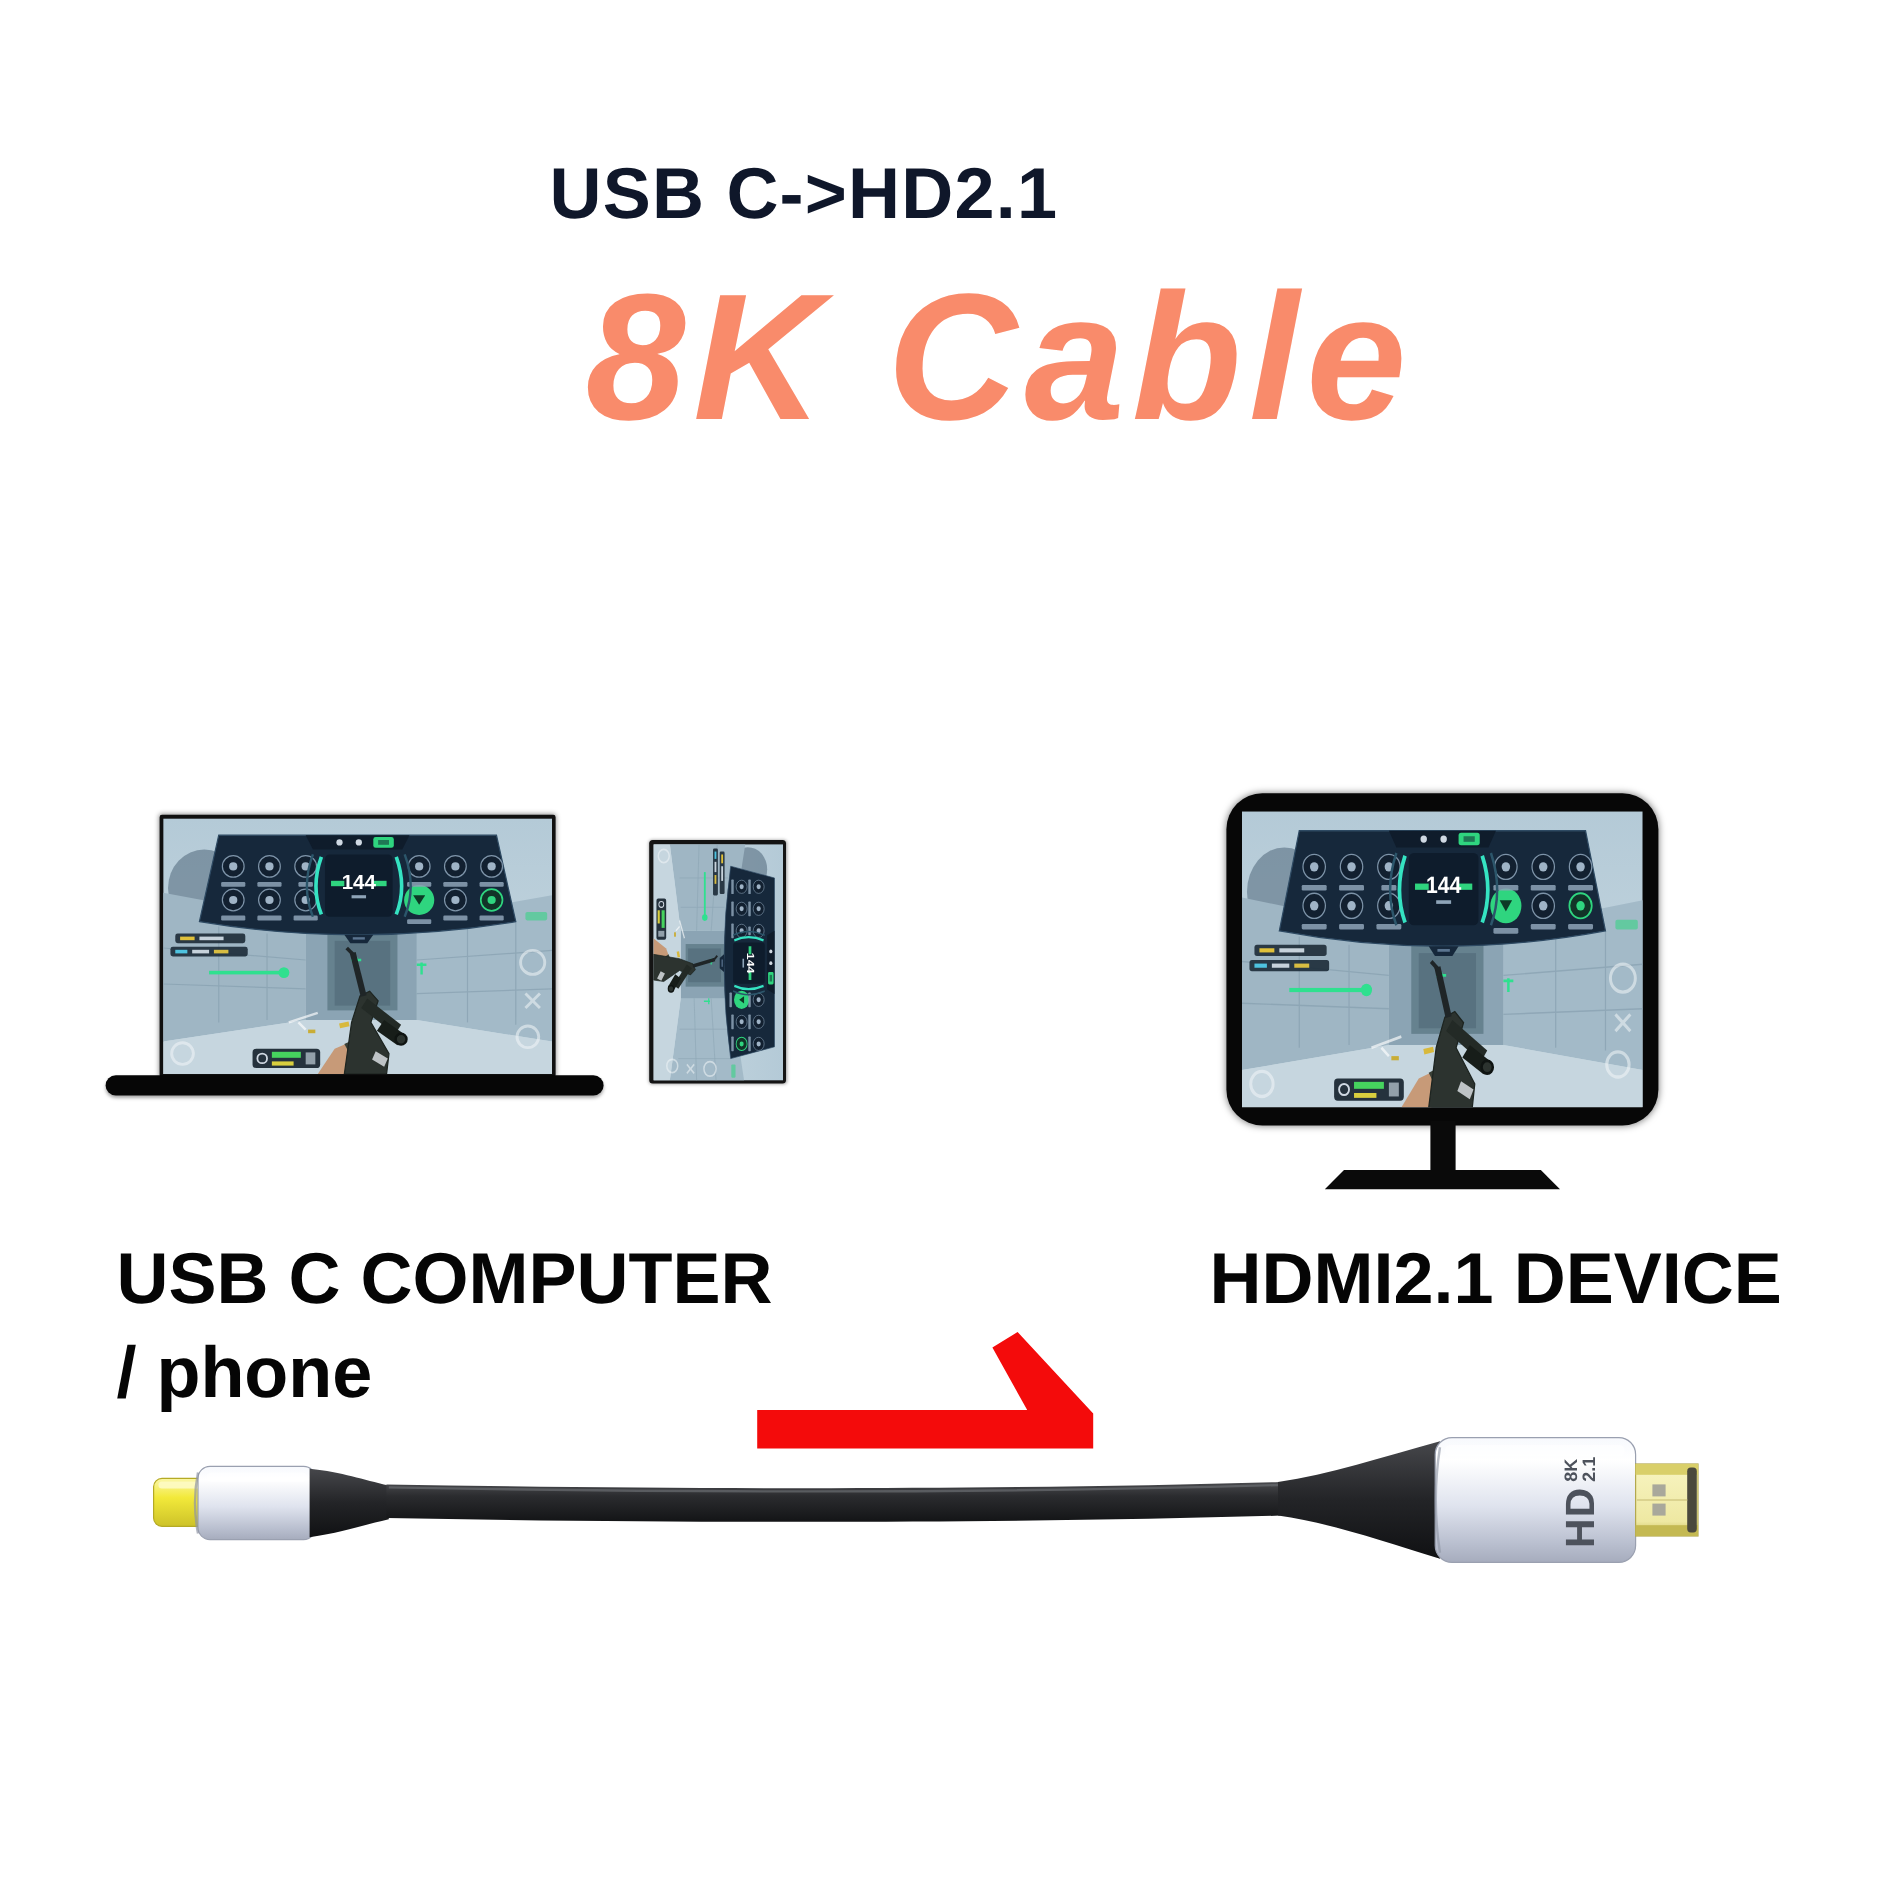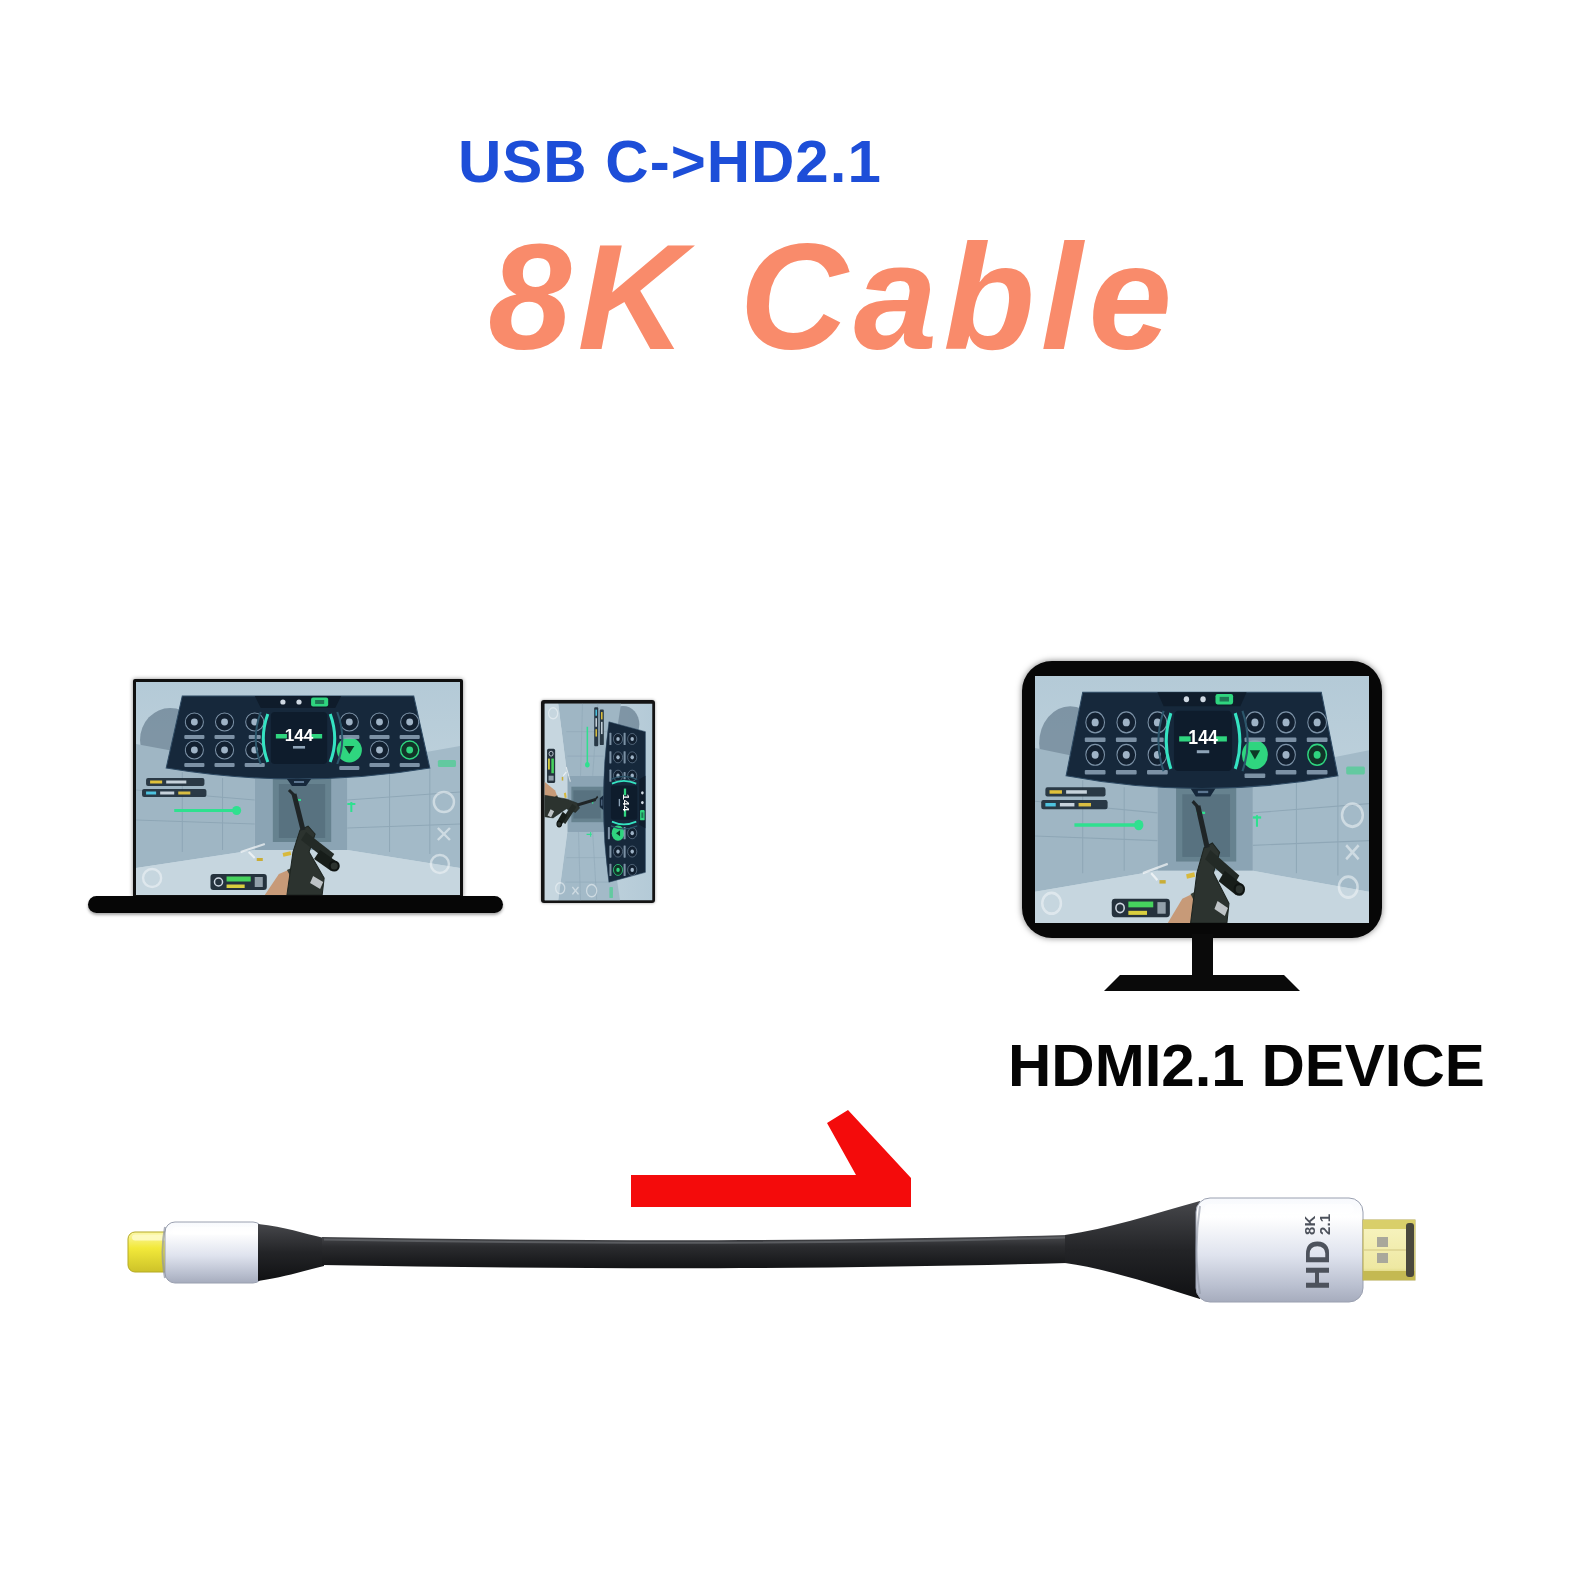--- a/index.html
+++ b/index.html
@@ -4,21 +4,21 @@
 <style>
   html,body{margin:0;padding:0;background:#ffffff;}
   #stage{
     position:relative;width:1575px;height:1576px;background:#ffffff;overflow:hidden;
     font-family:"Liberation Sans", sans-serif;
   }
   .abs{position:absolute;}
 
   
   .subtitle{
-    left:458px;top:131px;font-size:60px;font-weight:700;color:#1d4ed8;
+    left:458px;top:131px;font-size:60px;font-weight:700;color:#0f172a;
     line-height:62px;letter-spacing:1px;white-space:nowrap;
   }
   .big-title{
     left:464px;top:222px;font-size:150px;font-weight:700;font-style:italic;
     line-height:150px;letter-spacing:6px;white-space:nowrap;color:#F98B6B;margin-left:24px;
   }
 
   
   .dev-label{font-size:60px;font-weight:700;color:#050505;line-height:78px;white-space:nowrap;}
   .label-left{left:97px;top:1027px;}
@@ -328,15 +328,19 @@
   </svg>
 
   <div class="abs hdmi-marking">
     <span class="mk-main">HD</span>
     <span class="mk-col">
       <span>8K</span>
       <span>2.1</span>
     </span>
   </div>
 
+  <div class="abs dev-label label-left">
+    <div>USB C COMPUTER</div>
+    <div>/ phone</div>
+  </div>
   <div class="abs dev-label label-right">HDMI2.1 DEVICE</div>
 
 </div>
 
 </body></html>

